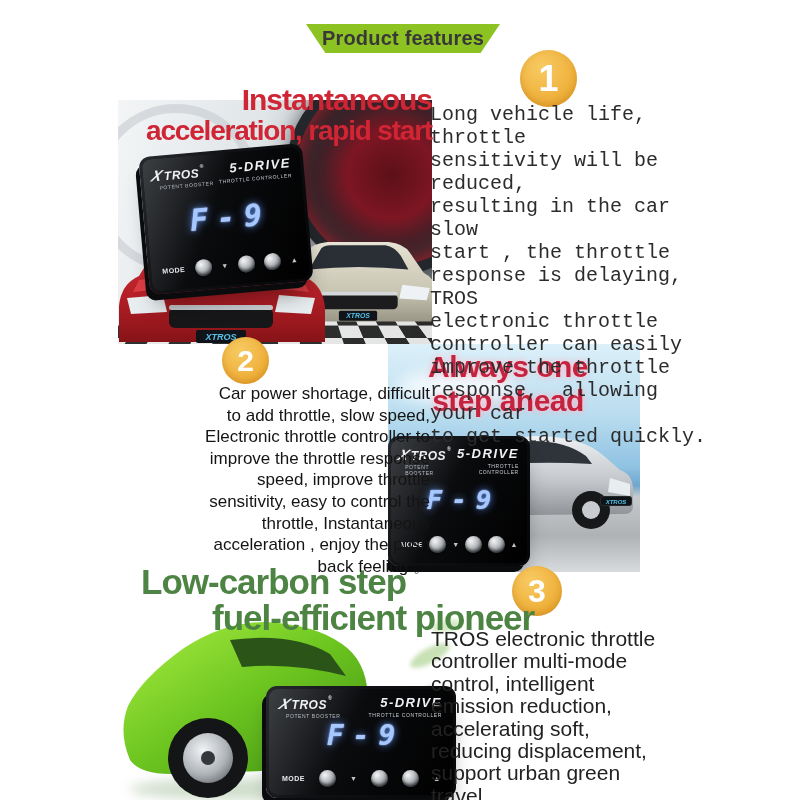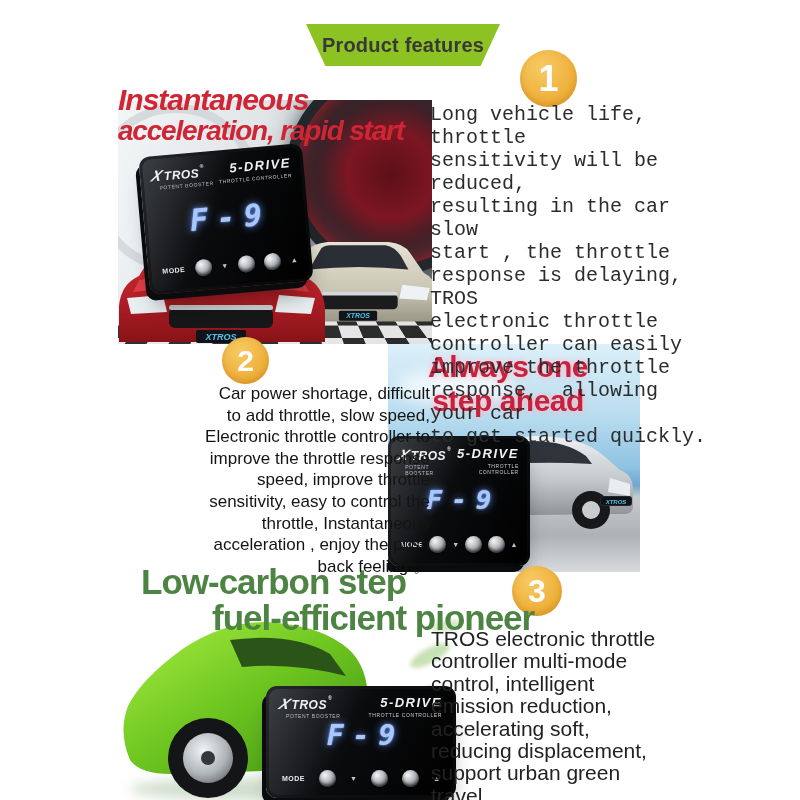--- a/index.html
+++ b/index.html
@@ -1,37 +1,37 @@
 <!DOCTYPE html>
 <html><head>
 <meta charset="utf-8">
 <style>
   html,body{margin:0;padding:0;}
   body{width:800px;height:800px;position:relative;overflow:hidden;background:#fff;
        font-family:"Liberation Sans",sans-serif;}
   .abs{position:absolute;}
 
   
-  .banner{left:306px;top:24px;width:194px;height:42px;background:#8cc221;
+  .banner{left:306px;top:24px;width:194px;height:29px;background:#8cc221;
           clip-path:polygon(0 0,100% 0,90% 100%,10% 100%);
           display:flex;align-items:center;justify-content:center;z-index:9;}
   .banner span{color:#383838;font-size:20px;font-weight:bold;letter-spacing:.2px;}
 
   
   .num{border-radius:50%;display:flex;align-items:center;justify-content:center;
        color:#fff;font-weight:bold;z-index:5;
        background:radial-gradient(circle at 38% 30%,#f7ca62,#efb13c 62%,#e5a227 100%);
        box-shadow:inset 0 -3px 6px rgba(180,110,20,.35);}
   .num1{left:520px;top:50px;width:57px;height:57px;font-size:36px;}
   .num2{left:222px;top:337px;width:47px;height:47px;font-size:30px;}
   .num3{left:512px;top:566px;width:50px;height:50px;font-size:32px;}
 
   
-  .h1-wrap{left:118px;top:84px;width:314px;text-align:left;z-index:10;
-           color:#cf2534;font-weight:bold;line-height:1.07;font-style:italic;}
+  .h1-wrap{left:118px;top:84px;width:314px;text-align:right;z-index:10;
+           color:#cf2534;font-weight:bold;line-height:1.07;}
   .h1-l1{font-size:30px;letter-spacing:-1px;}
   .h1-l2{font-size:28px;letter-spacing:-1.2px;white-space:nowrap;}
   .h2-wrap{top:6px;left:0;right:12px;text-align:center;z-index:8;color:#c42340;
            font-weight:bold;line-height:1.12;font-size:30px;letter-spacing:-.5px;
            text-shadow:0 0 6px rgba(255,176,192,.95),0 0 2px rgba(255,224,230,.9);}
   .h3a{left:141px;top:562px;font-size:35px;letter-spacing:-1px;color:#4d8444;
        font-weight:bold;z-index:7;white-space:nowrap;}
   .h3b{left:212px;top:598px;font-size:35px;letter-spacing:-1px;color:#4d8444;
        font-weight:bold;z-index:7;white-space:nowrap;}
 

